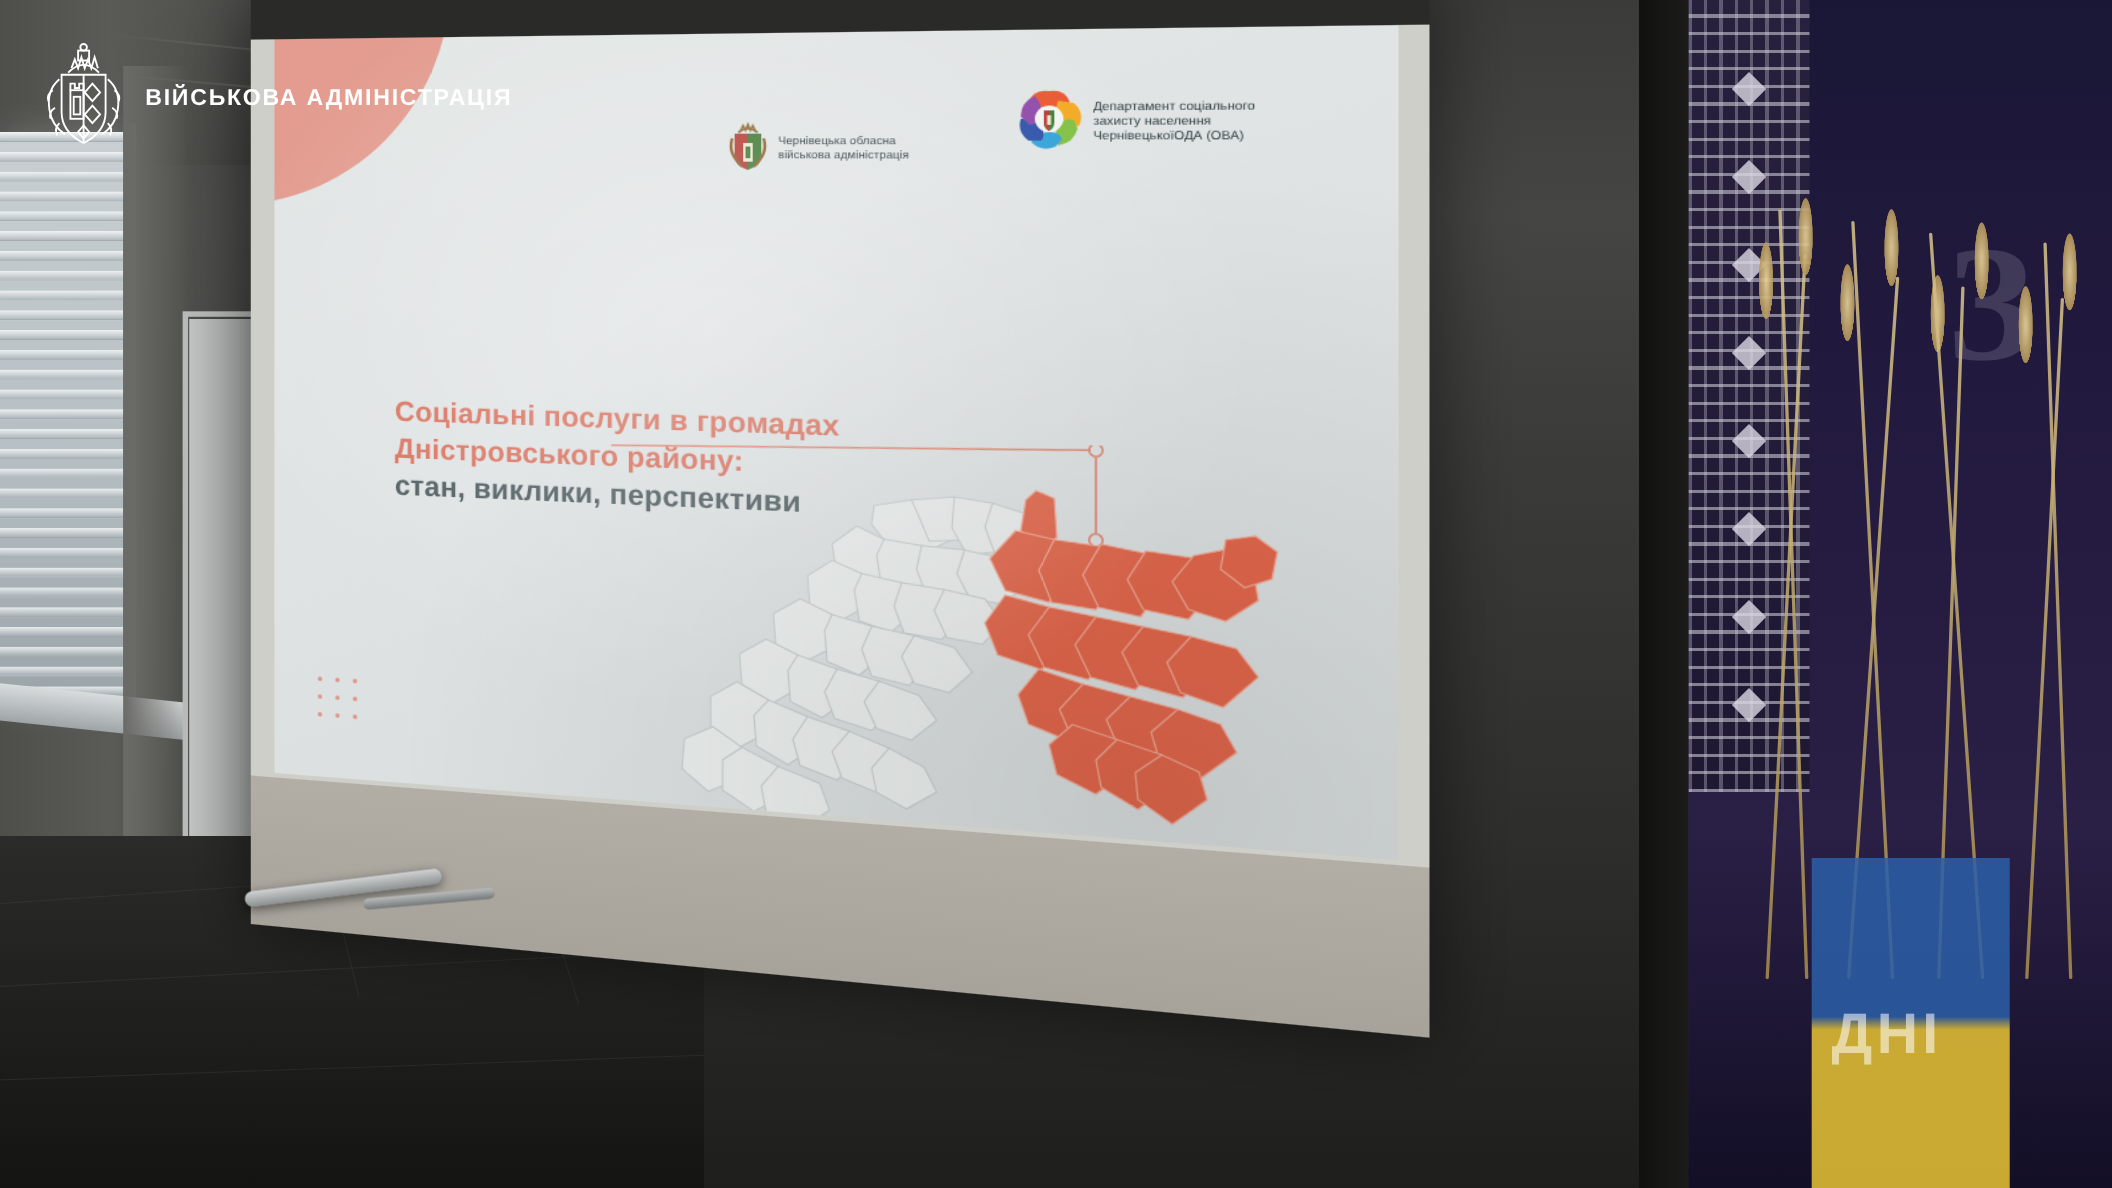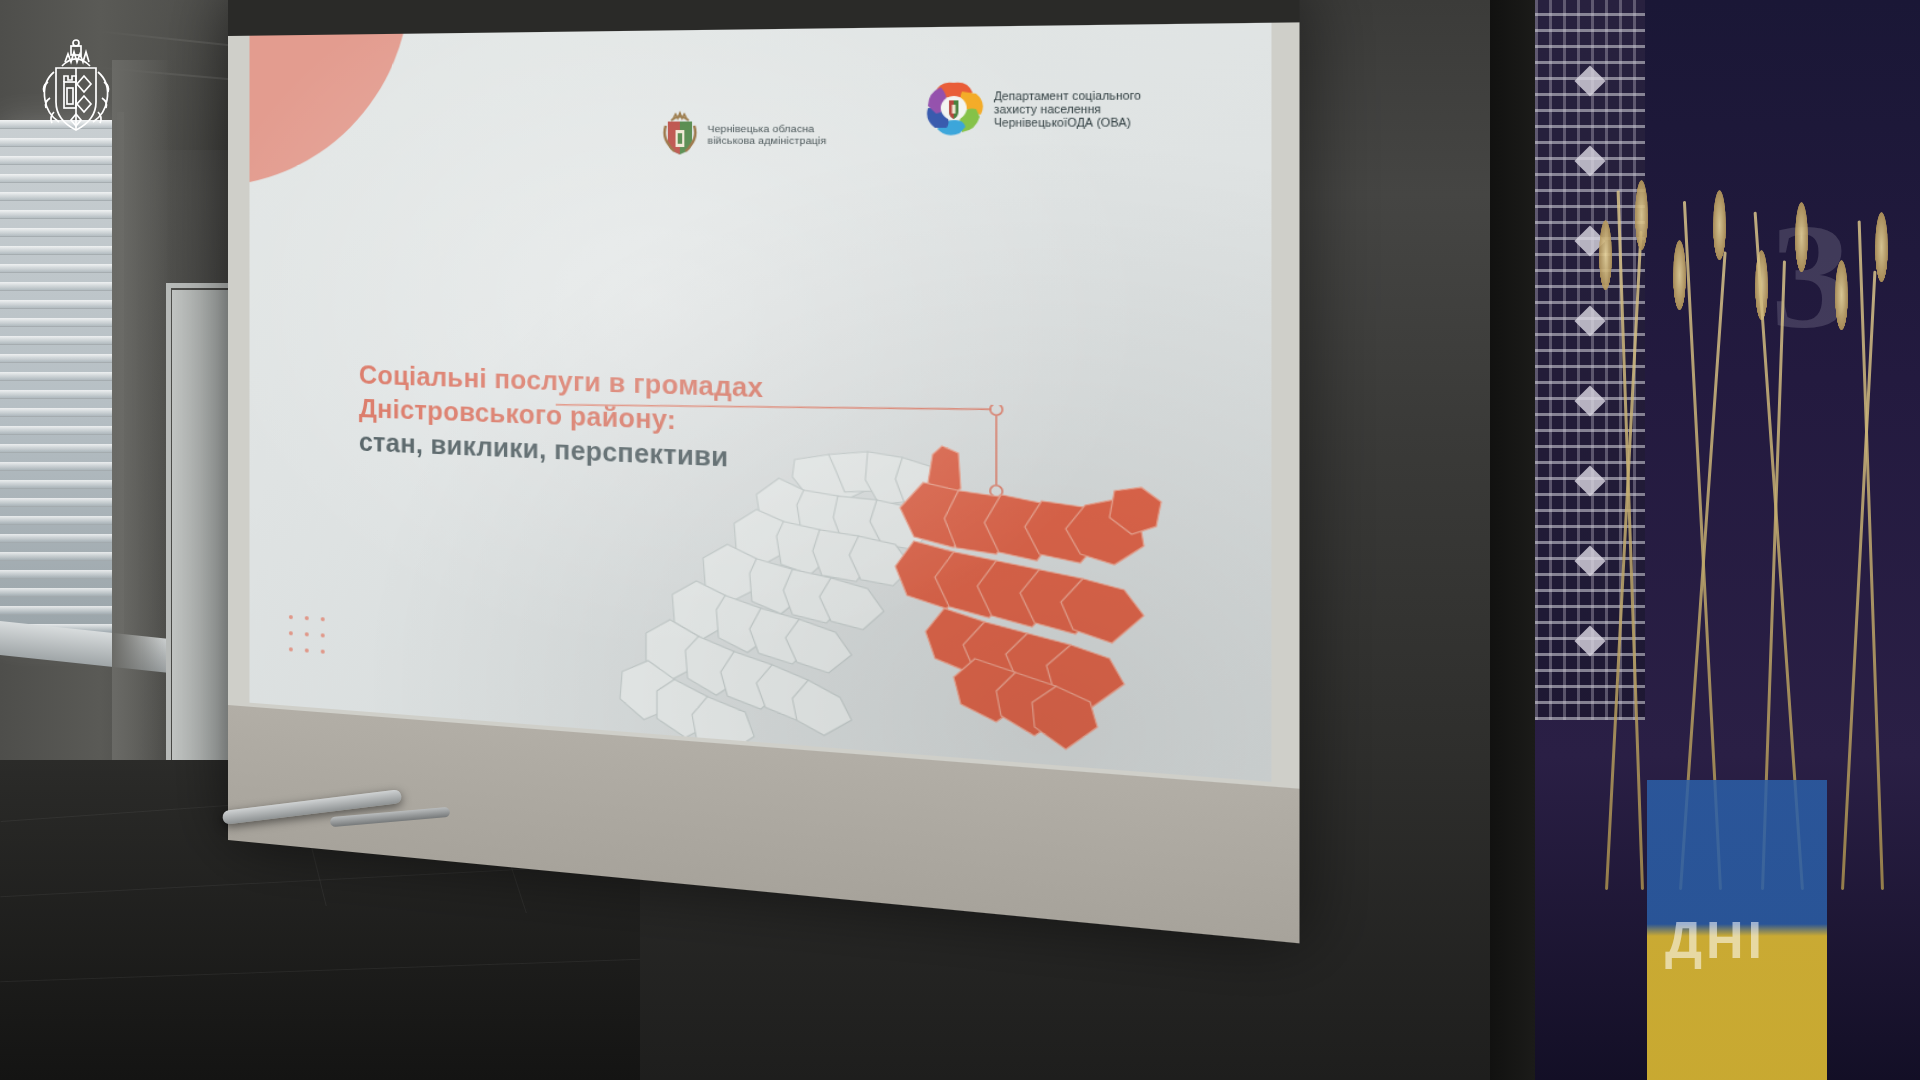--- a/index.html
+++ b/index.html
@@ -497,16 +497,17 @@
           <rect x="26" y="44" width="12" height="26"></rect>
           <rect x="29" y="50" width="6" height="16"></rect>
           <path d="M26 44 l0 -6 l4 0 l0 4 l4 0 l0 -4 l4 0 l0 6"></path>
           <path d="M46 38 l7 8 l-7 8 l-7 -8z"></path>
           <path d="M46 58 l7 8 l-7 8 l-7 -8z"></path>
           <path d="M38 76 l5 6 l-5 6 l-5 -6z"></path>
         </g>
       </svg>
     </span>
     <span class="wm-text">
+      <div class="wm-l2">ВІЙСЬКОВА АДМІНІСТРАЦІЯ</div>
     </span>
   </div>
 
 </div>
 
 </body></html>

